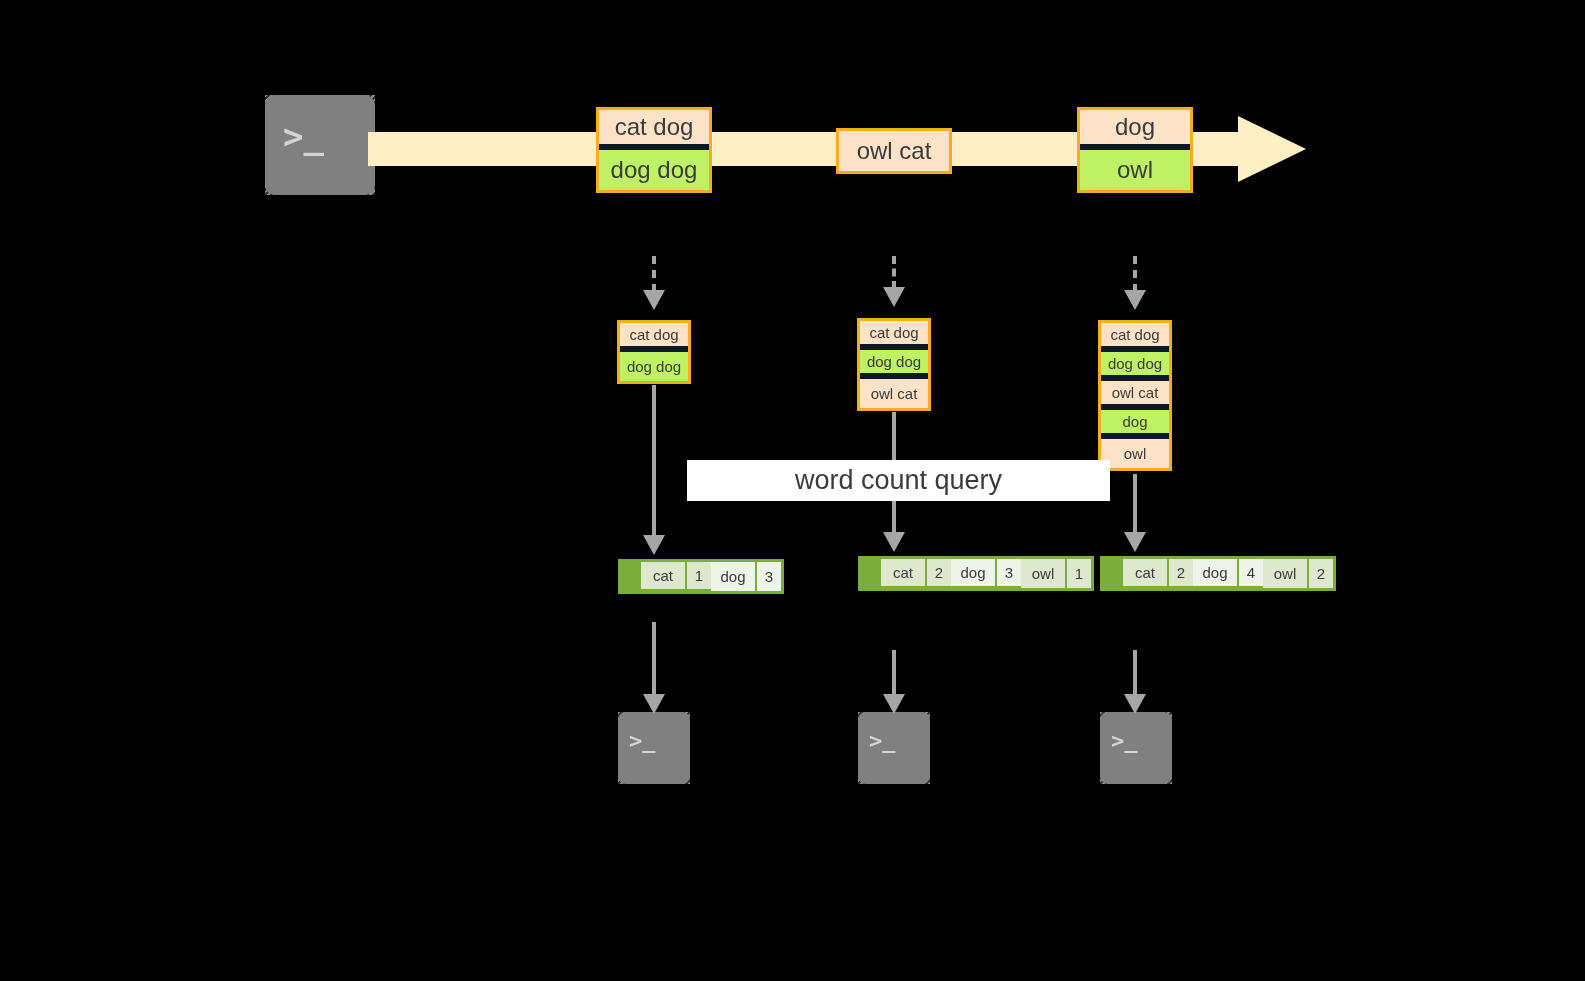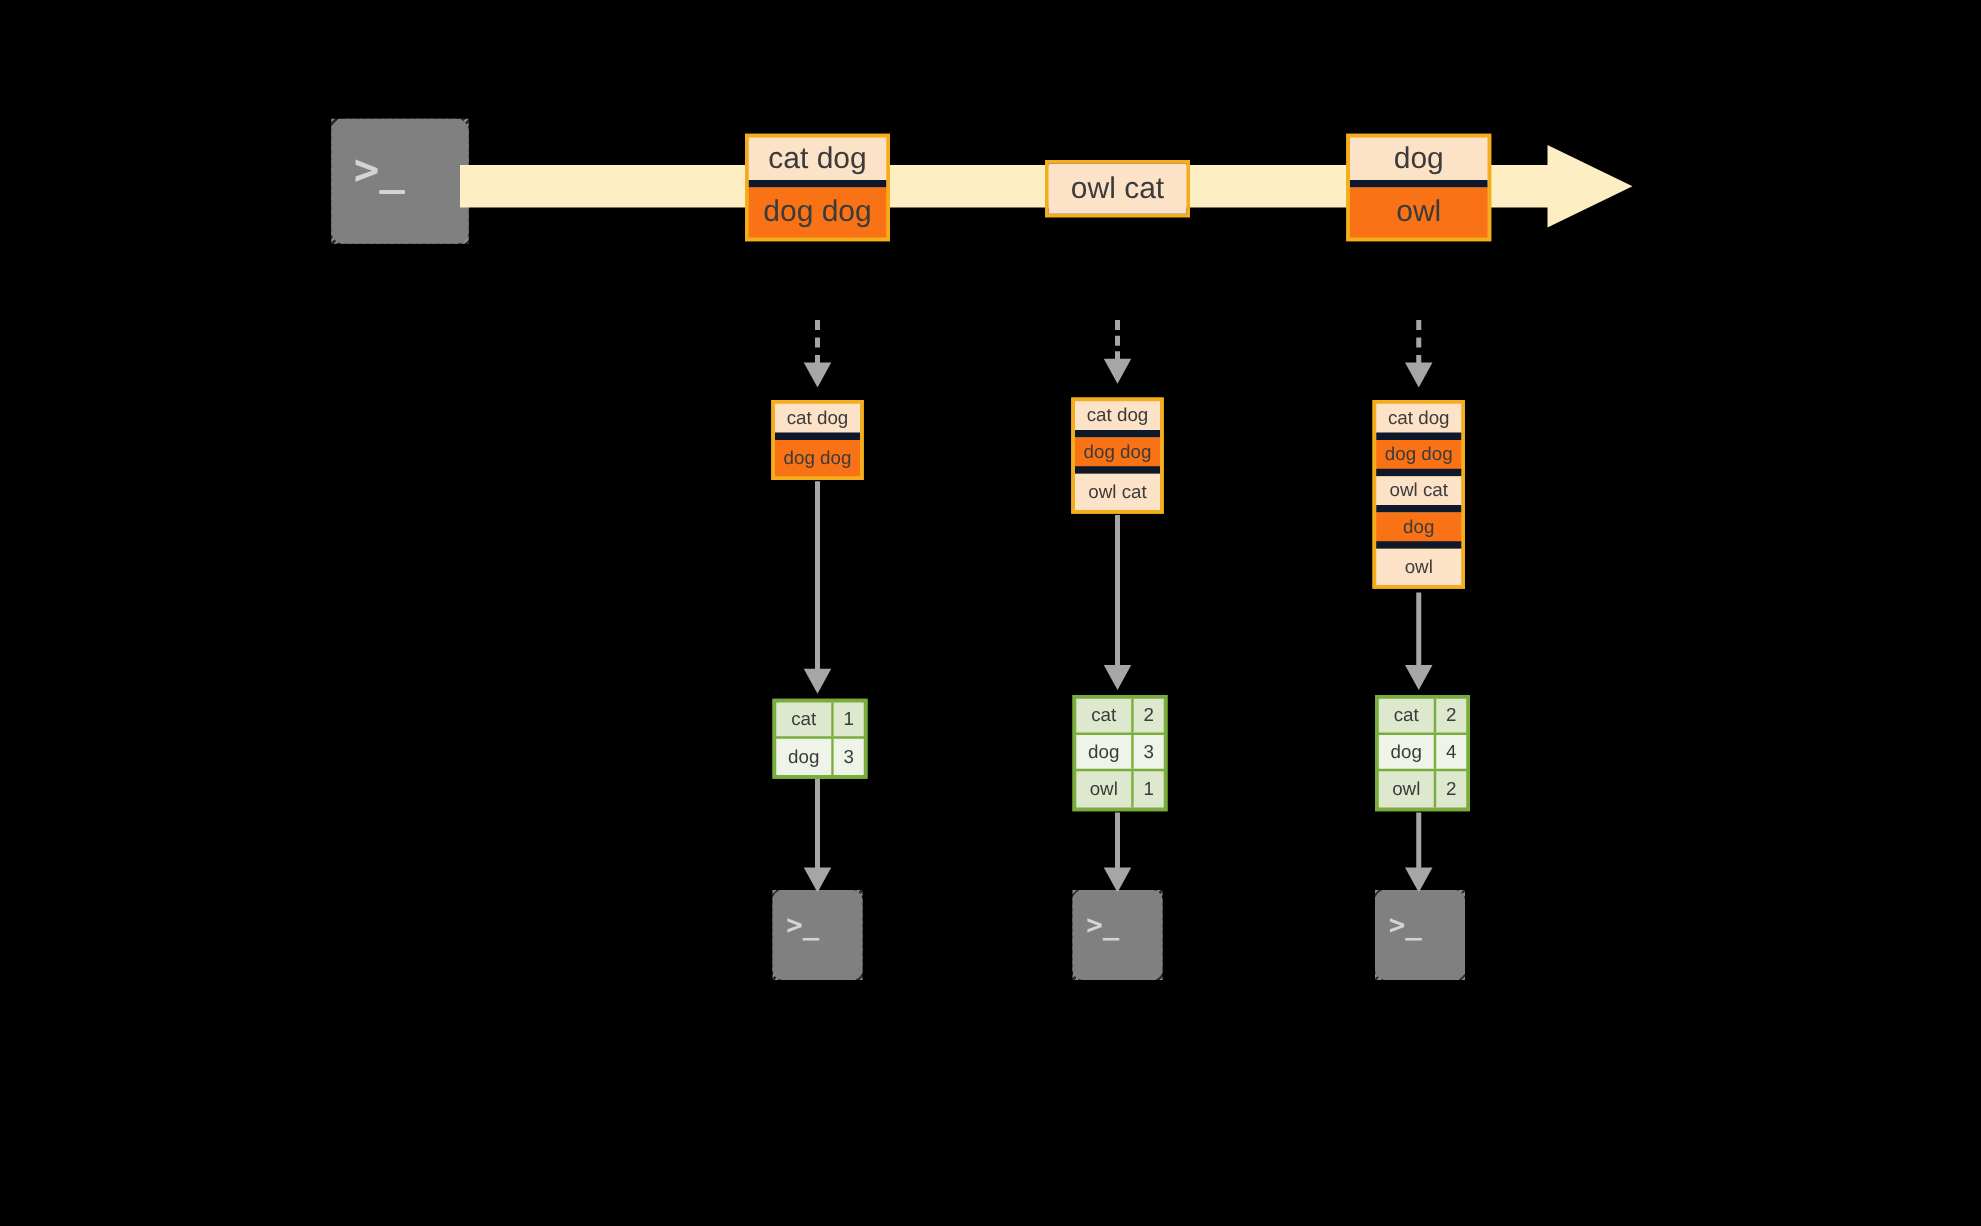--- a/index.html
+++ b/index.html
@@ -76,39 +76,40 @@
   .rec-row {
     display: flex;
     align-items: center;
     justify-content: center;
     color: #3b3b3b;
     white-space: nowrap;
     border-bottom: 6px solid #0f172a;
   }
   .rec-row:last-child { border-bottom: none; }
   .rec-row.dark  { background: #fce2c6; }
-  .rec-row.light { background: #f97316; text-align: right; }
+  .rec-row.light { background: #bef264; text-align: right; }
 
   
   .rec-top { font-size: 24px; }
   .rec-top .rec-row { height: 40px; }
 
   
   .rec-mid { font-size: 15px; }
   .rec-mid .rec-row { height: 29px; }
 
   
   .res-table {
     position: absolute;
     border: 3px solid #7aad3c;
     background: #7aad3c;
     display: flex;
-    flex-direction: column;
+    flex-direction: row;
     z-index: 5;
     font-size: 15px;
+    padding-left: 20px;
   }
   .res-row {
     display: flex;
     height: 29px;
     border-bottom: 2px solid #7aad3c;
   }
   .res-row:last-child { border-bottom: none; }
   .res-key, .res-val {
     display: flex;
     align-items: center;
@@ -284,14 +285,17 @@
 
   <div class="conn" style="left:1133px; top:650px; height:50px;"></div>
   <div class="arrowhead" style="left:1124px; top:694px;"></div>
 
   <div class="term term-sm" style="left:1100px; top:712px;">
     <div class="term-inner">
       <span class="term-glyph">&gt;_</span>
     </div>
   </div>
 
+  <div class="query-banner">
+    <span>word count query</span>
+  </div>
 
 </div>
 
 </body></html>

